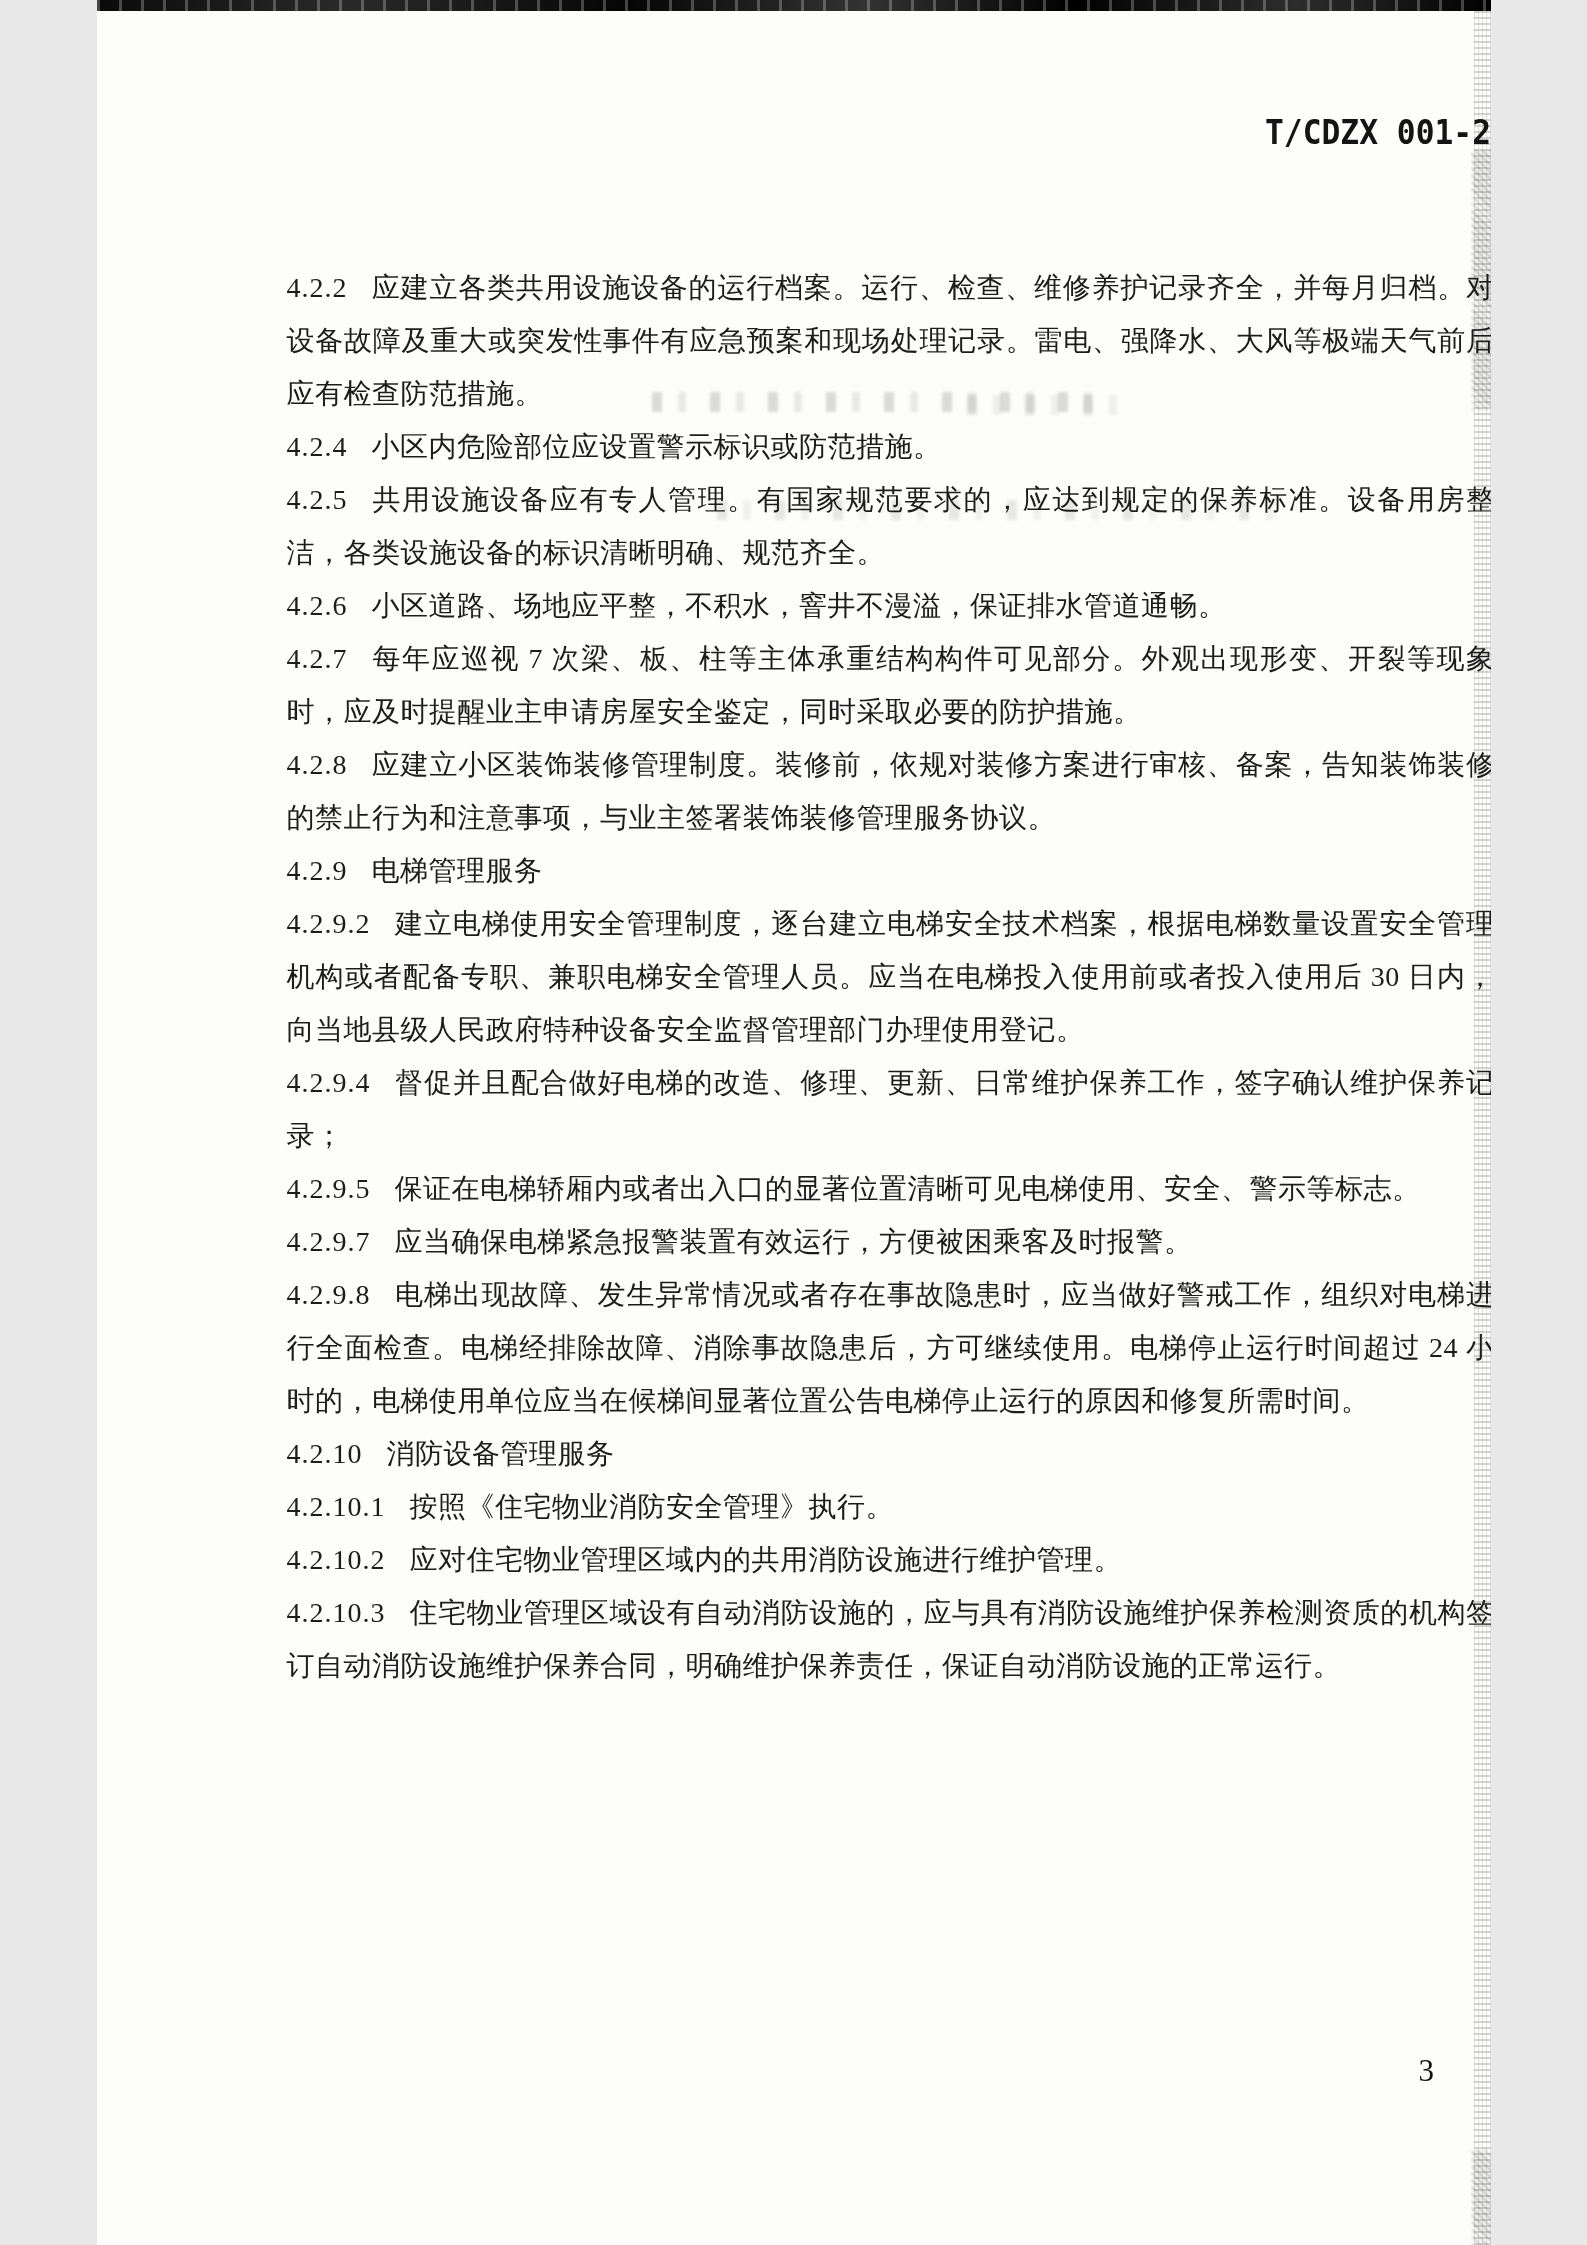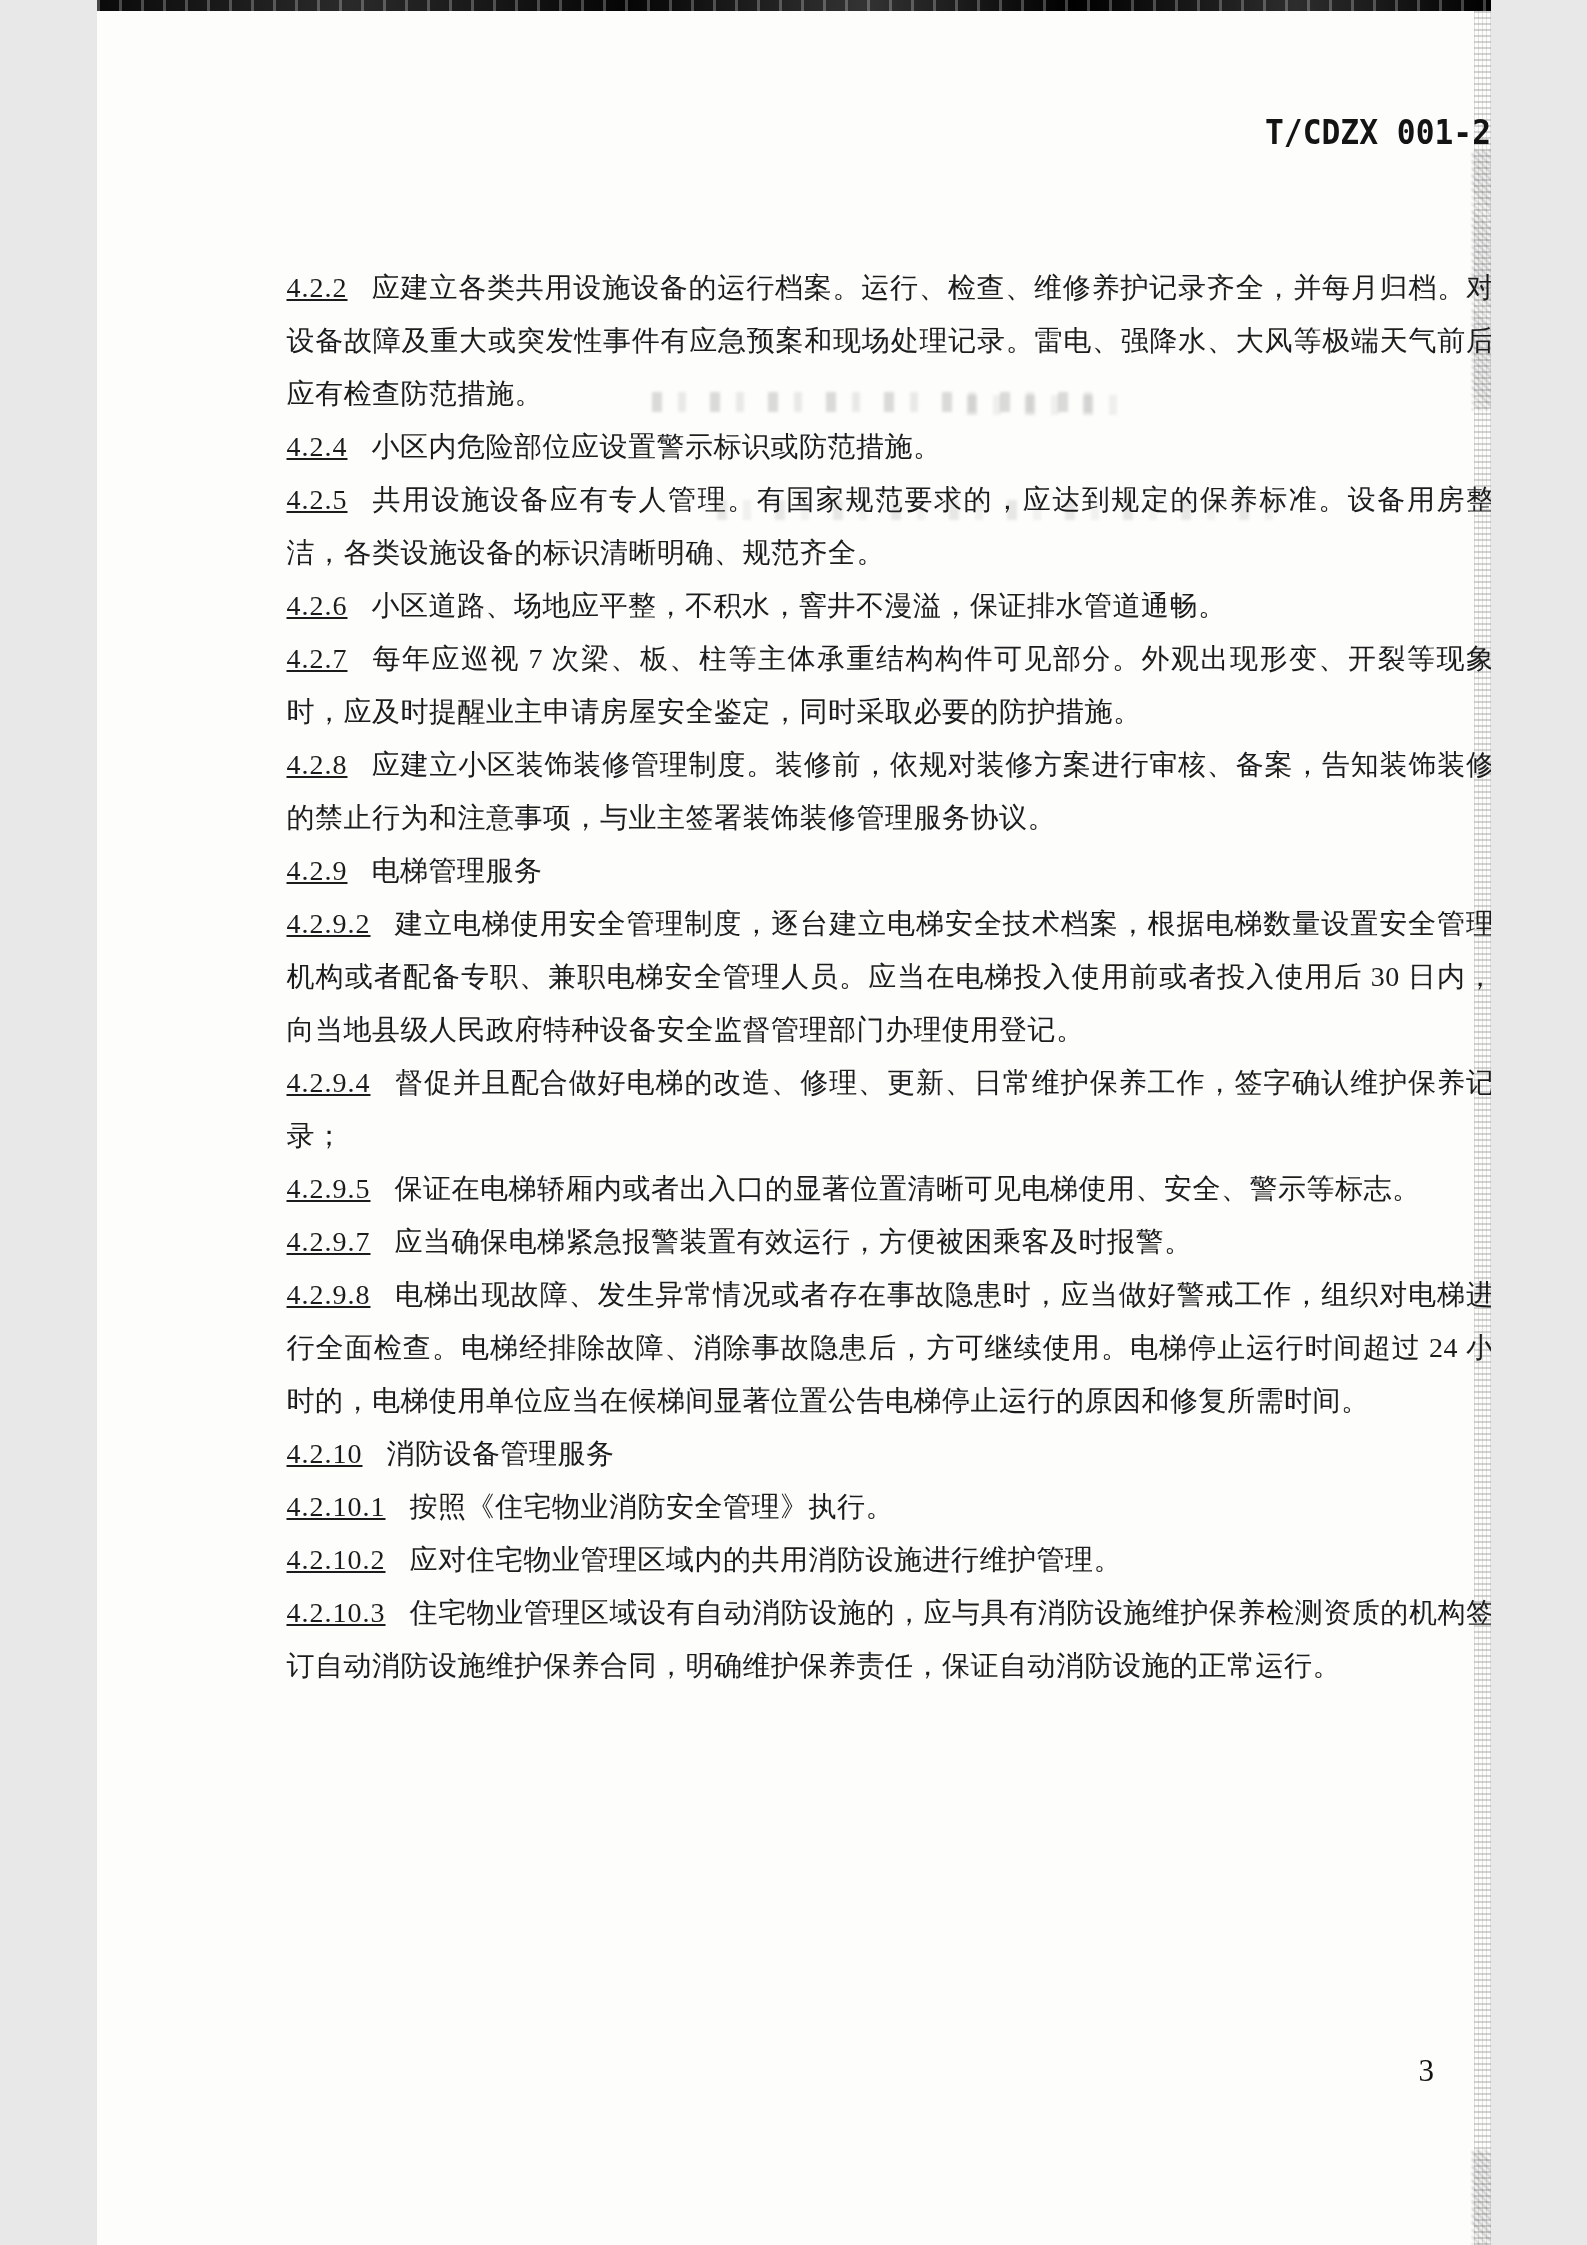--- a/index.html
+++ b/index.html
@@ -75,21 +75,20 @@
     margin: 0;
     font-size: 28px;
     line-height: 53px;
     text-align: justify;
     letter-spacing: .5px;
   }
   .clause .num {
     display: inline-block;
     margin-right: 24px;
     letter-spacing: 1px;
-    text-decoration: underline;
   }
   
   .smudge {
     position: absolute;
     height: 20px;
     opacity: .35;
     filter: blur(1.6px);
     background:
       repeating-linear-gradient(90deg, rgba(70,70,70,.55) 0 10px, transparent 10px 26px, rgba(90,90,90,.35) 26px 34px, transparent 34px 58px);
   }

